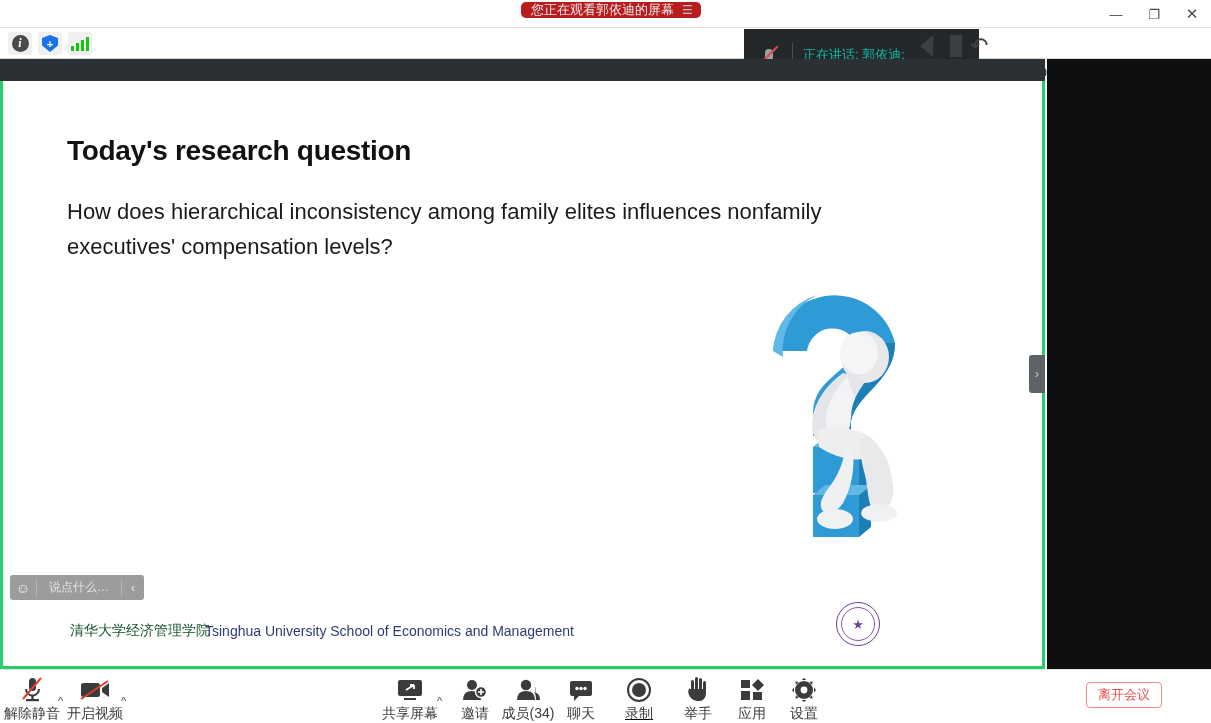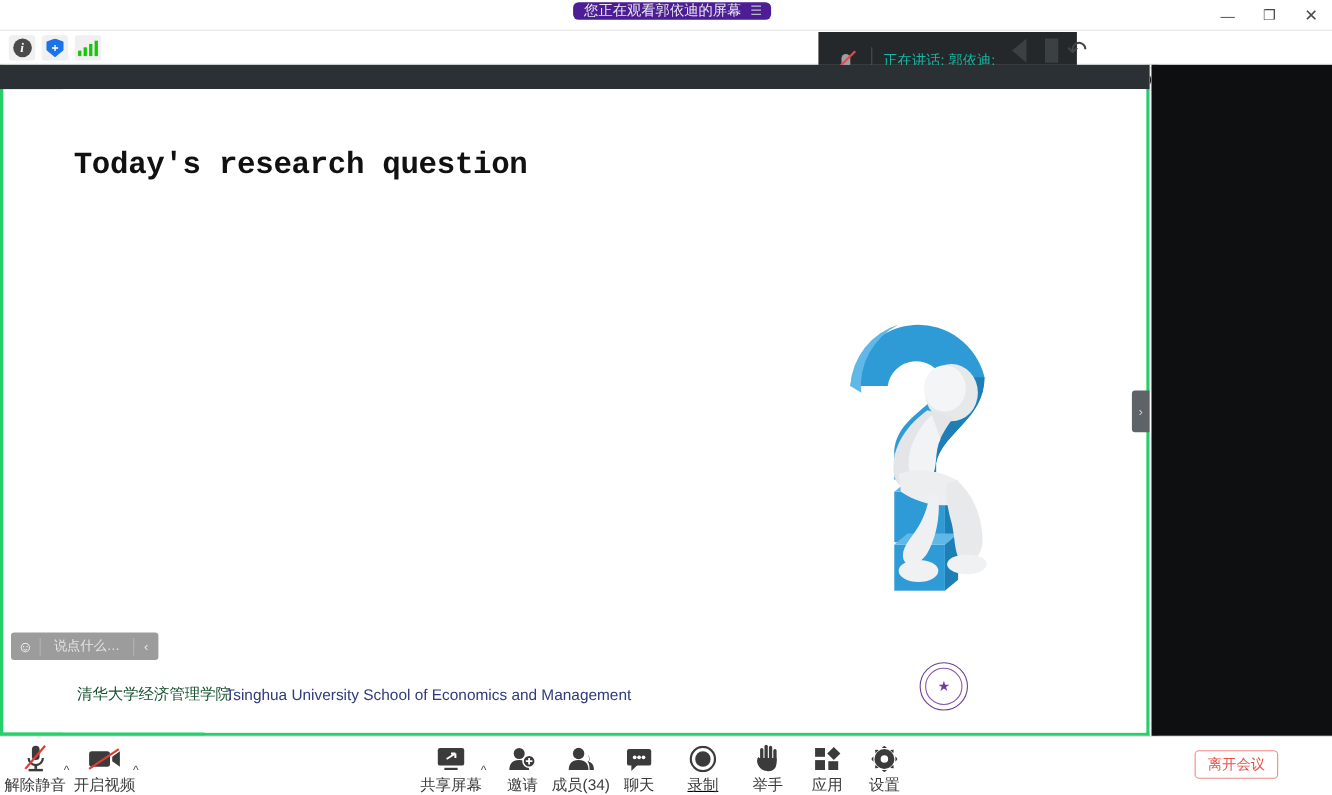--- a/index.html
+++ b/index.html
@@ -5,21 +5,21 @@
   * { box-sizing: border-box; margin:0; padding:0; }
   html,body { width:1211px; height:723px; overflow:hidden; background:#fff;
               font-family:"Liberation Sans","DejaVu Sans",sans-serif; }
 
   #app { position:relative; width:1211px; height:723px; background:#fff; }
 
   
   .titlebar { position:absolute; left:0; top:0; width:1211px; height:28px;
               background:#fff; border-bottom:1px solid #e2e2e2; }
   .watch-pill { position:absolute; left:521px; top:2px; height:16px;
-                background:#4c1d95; color:#e8eaec; border-radius:5px;
+                background:#b91c1c; color:#e8eaec; border-radius:5px;
                 display:flex; align-items:center; padding:0 8px 0 10px;
                 font-size:13px; gap:8px; }
   .watch-pill .menu-dots { font-size:12px; color:#b9bcc0; letter-spacing:0; }
   .wincontrols { position:absolute; right:0; top:0; height:28px; display:flex; }
   .wincontrols div { width:38px; height:28px; display:flex; align-items:center;
                      justify-content:center; color:#4a4a4a; font-size:13px; }
   .wincontrols div:last-child { font-size:15px; }
 
   
   .statusbar { position:absolute; left:0; top:28px; width:1211px; height:31px;
@@ -78,21 +78,21 @@
   .fs-4 { right:0; bottom:0; border-left:none; border-top:none; }
 
   
   .shareframe { position:absolute; left:0; top:59px; width:1045px; height:610px;
                 border:3px solid #25d06a; border-top:none; background:#fff; }
   .darkband { position:absolute; left:0; top:59px; width:1045px; height:22px;
               background:#2b3034; }
   .slide { position:absolute; left:57px; top:81px; width:985px; height:585px;
            background:#fff; overflow:hidden; }
   .slide-title { position:absolute; left:10px; top:54px; font-size:28px;
-                 font-weight:bold; color:#111; letter-spacing:-0.3px;font-family:Liberation Mono, monospace; }
+                 font-weight:bold; color:#111; letter-spacing:-0.3px; }
   .slide-body { position:absolute; left:10px; top:113px; width:830px;
                 font-size:22px; line-height:35px; color:#1a1a1a; }
   .qmark { position:absolute; left:690px; top:200px; width:190px; height:260px; }
 
   .footer-cn { position:absolute; left:13px; top:541px; font-size:14px;
                color:#14532d; }
   .footer-en { position:absolute; left:148px; top:542px; font-size:14px;
                color:#2f3b7a; }
   .logo { position:absolute; left:779px; top:521px; display:flex;
           align-items:center; gap:9px; }
@@ -210,20 +210,21 @@
     <span class="ann-a"></span>
     <span class="ann-b"></span>
     <span class="ann-undo">↶</span>
   </div>
 
   <div class="shareframe"></div>
   <div class="darkband"></div>
 
   <div class="slide">
     <div class="slide-title">Today's research question</div>
+    <div class="slide-body">How does hierarchical inconsistency among family elites influences nonfamily executives' compensation levels?</div>
 
     <svg class="qmark" viewBox="0 0 190 260">
       <path d="M26 70 A62 62 0 0 1 148 62 C148 100 110 112 104 140 L104 155 L66 155 L66 132 C66 96 110 88 110 64 A26 26 0 0 0 60 70 Z" fill="#2e9bd6"></path>
       <path d="M26 70 A62 62 0 0 1 70 14 A62 62 0 0 0 36 76 Z" fill="#5fb8e8"></path>
       <path d="M148 62 C148 100 110 112 104 140 L104 155 L92 155 L92 136 C98 108 136 98 136 62 Z" fill="#1d7fb5"></path>
       <rect x="66" y="166" width="46" height="46" fill="#2e9bd6"></rect>
       <polygon points="66,166 78,156 124,156 112,166" fill="#5fb8e8"></polygon>
       <polygon points="112,166 124,156 124,202 112,212" fill="#1d7fb5"></polygon>
       <rect x="66" y="214" width="46" height="42" fill="#2e9bd6"></rect>
       <polygon points="66,214 78,204 124,204 112,214" fill="#5fb8e8"></polygon>

